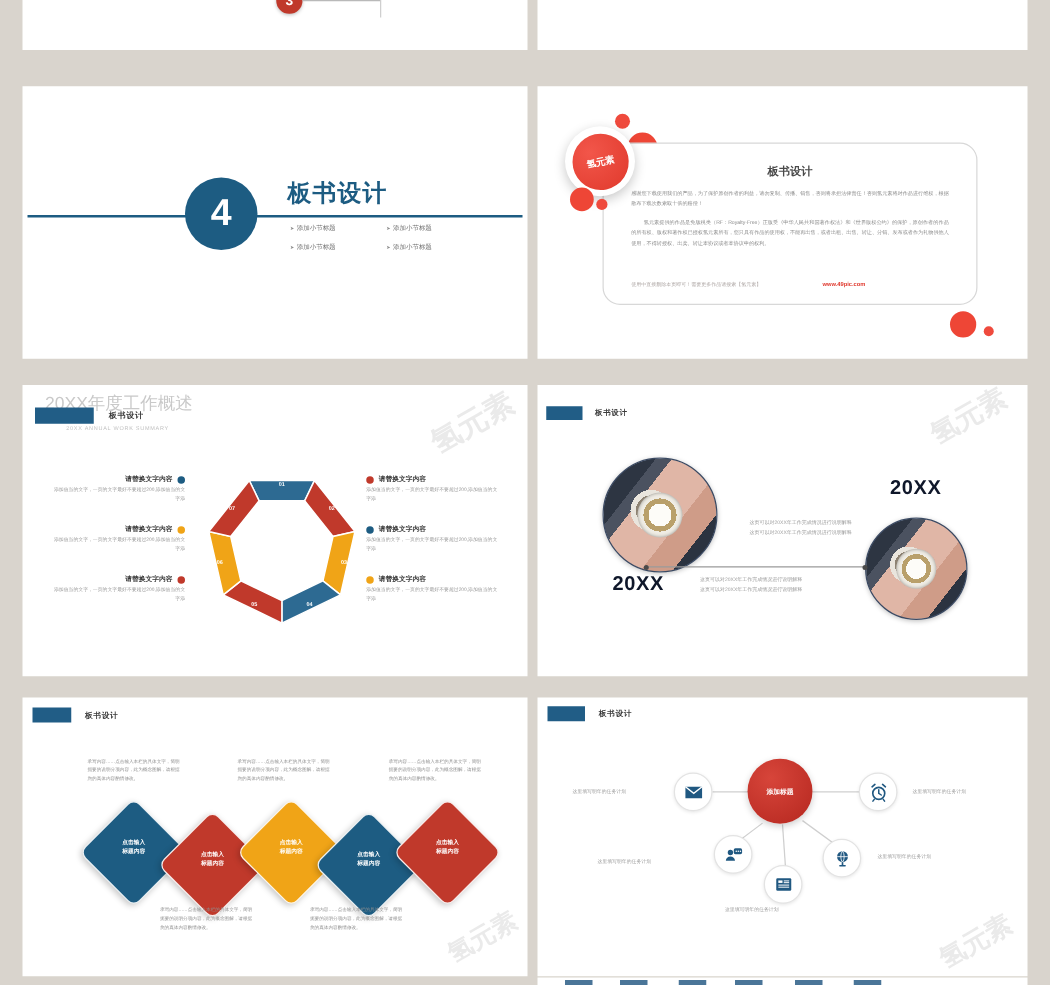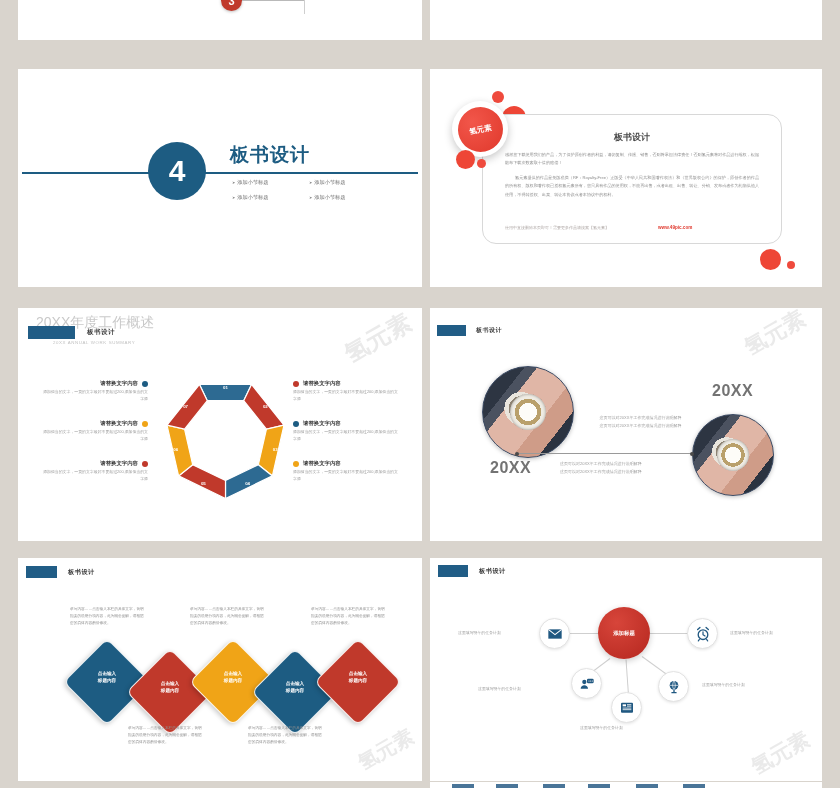--- a/index.html
+++ b/index.html
@@ -161,21 +161,21 @@
   .photo::after {
     content: ""; position: absolute; left: 30%; top: 30%;
     width: 40%; height: 40%; border-radius: 50%;
     background: radial-gradient(circle, #fdfcf8 0 36%, #b9a06b 36% 52%, #efece4 52% 72%, #8b8477 72% 80%, #cfcac0 80%);
     box-shadow: inset 0 0 3px rgba(0,0,0,.4);
   }
   #slideF .p1 { left: 52px; top: 58px; width: 92px; height: 92px; }
   #slideF .p2 { left: 262px; top: 106px; width: 82px; height: 82px; }
   #slideF .yr {
     position: absolute; font-size: 16px; font-weight: bold;
-    color: #737373; letter-spacing: .5px;
+    color: #0f172a; letter-spacing: .5px;
   }
   #slideF .yr1 { left: 60px; top: 151px; }
   #slideF .yr2 { left: 282px; top: 74px; }
   #slideF .axis {
     position: absolute; left: 87px; top: 145px; width: 175px; height: 1px;
     background: #9a9a9a;
   }
   #slideF .axis::before, #slideF .axis::after {
     content: ""; position: absolute; top: -1.5px; width: 4px; height: 4px;
     border-radius: 50%; background: #4a4a4a;

